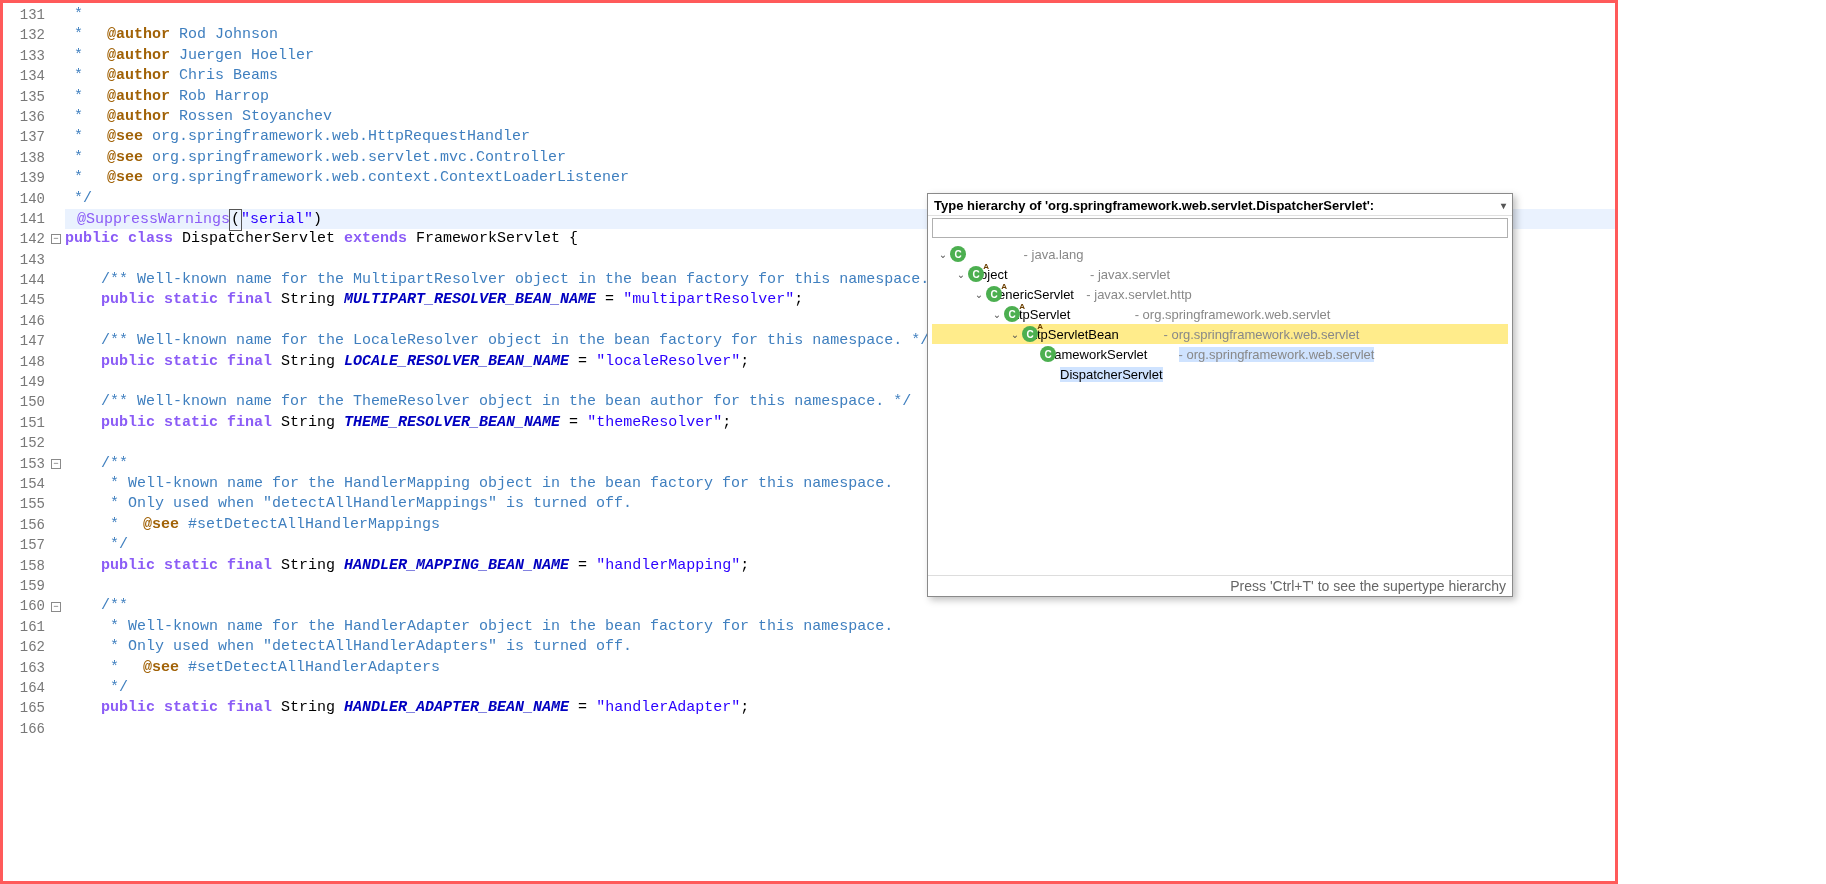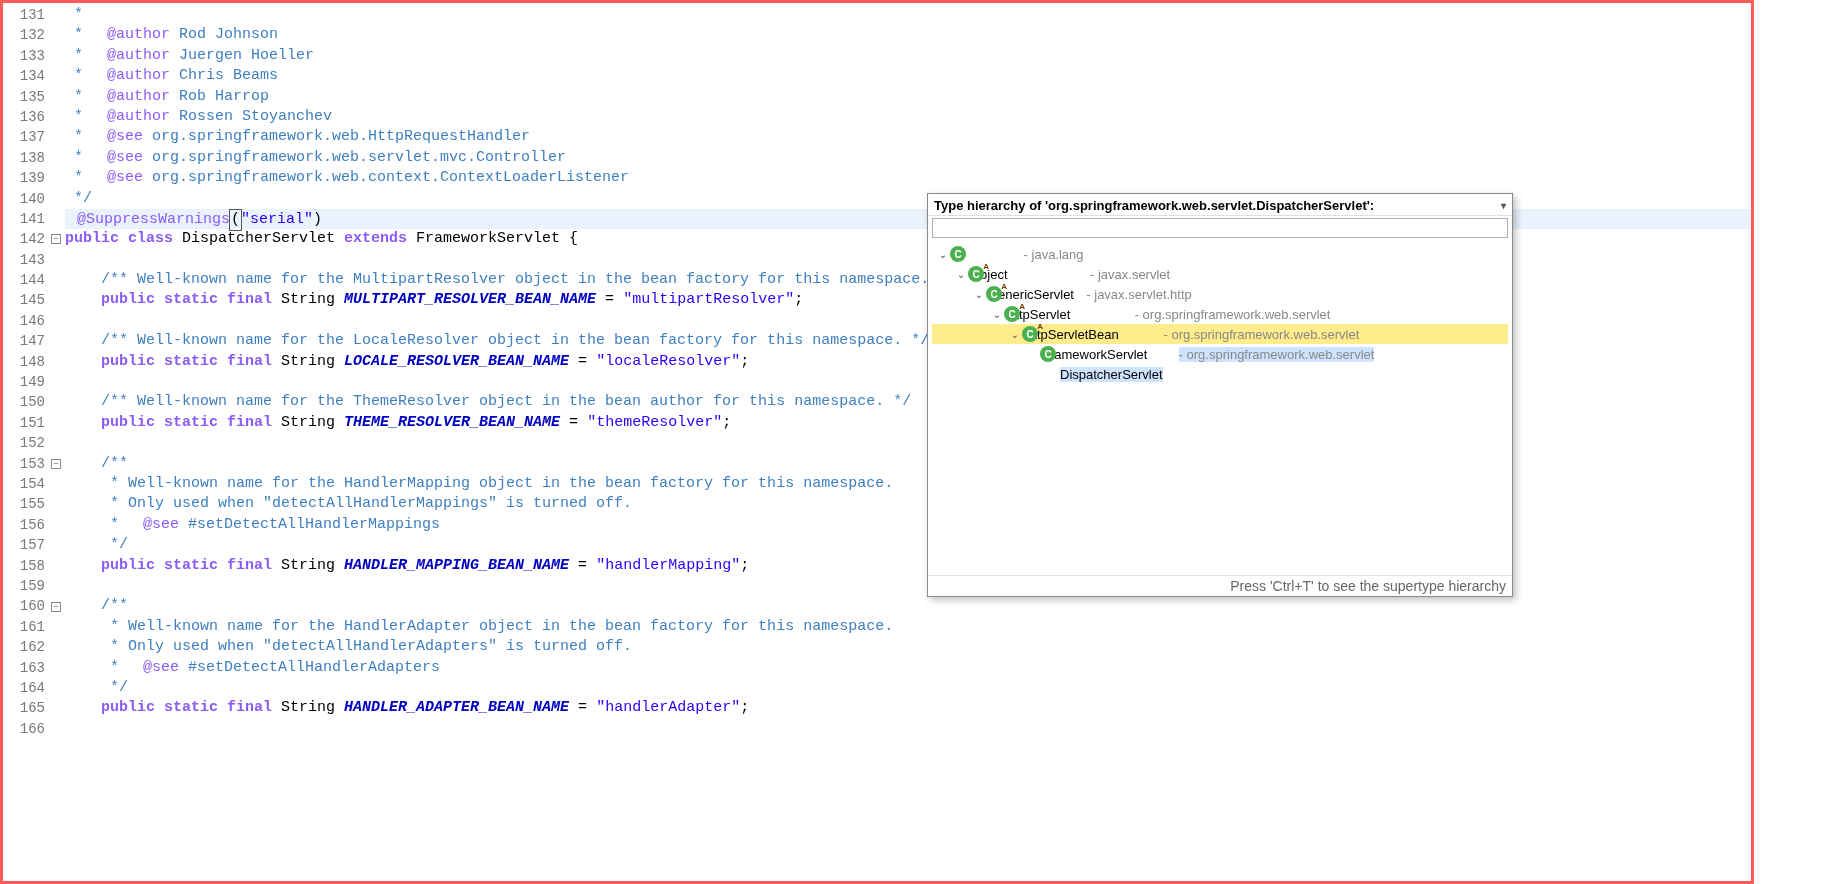--- a/index.html
+++ b/index.html
@@ -3,21 +3,21 @@
 <meta charset="utf-8">
 <style>
   * { margin:0; padding:0; box-sizing:border-box; }
   body {
     font-family: Consolas, "Courier New", monospace;
     font-size: 15px;
     background: #fff;
   }
   .frame {
     border: 3px solid #ff5a5a;
-    width: 1754px;
+    width: 1618px;
     height: 884px;
     position: relative;
     overflow: hidden;
     background: #fff;
   }
   .editor {
     position:absolute;
     top:0; left:0; right:0; bottom:0;
     display:flex;
   }
@@ -55,21 +55,21 @@
     padding-top:2px;
     position:relative;
   }
   .code .ln {
     height:20.4px;
     line-height:20.4px;
     white-space:pre;
   }
   .hl-line { background:#eaf2fe; }
   .c-comment { color:#3f7fbf; } 
-  .c-tag { font-weight:normal; color:#8b5cf6;padding-left:15px; }
+  .c-tag { font-weight:bold; color:#a16207;padding-left:15px; }
   .c-kw { font-weight:bold; color:#8b5cf6; }
   .c-str { color:#2a00ff; }
   .c-field { color:#0000c0; font-weight:bold; font-style:italic; }
   .c-ann { color:#8b5cf6;padding-left:12px; }
   .c-type { color:#000; }
   .cursor-box {
     display:inline-block;
     border:1px solid #555;
     padding:0 1px;
     margin:0 -1px;

